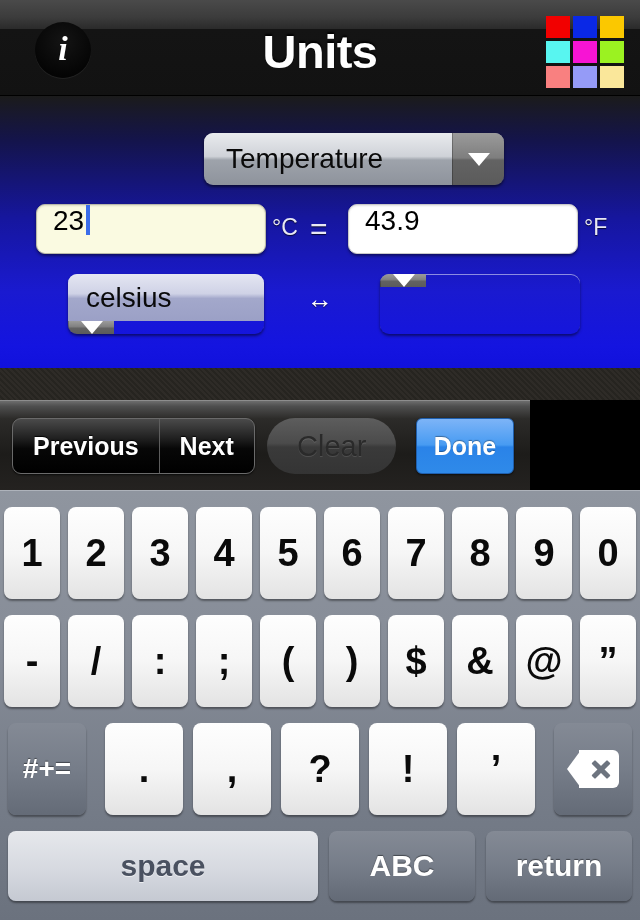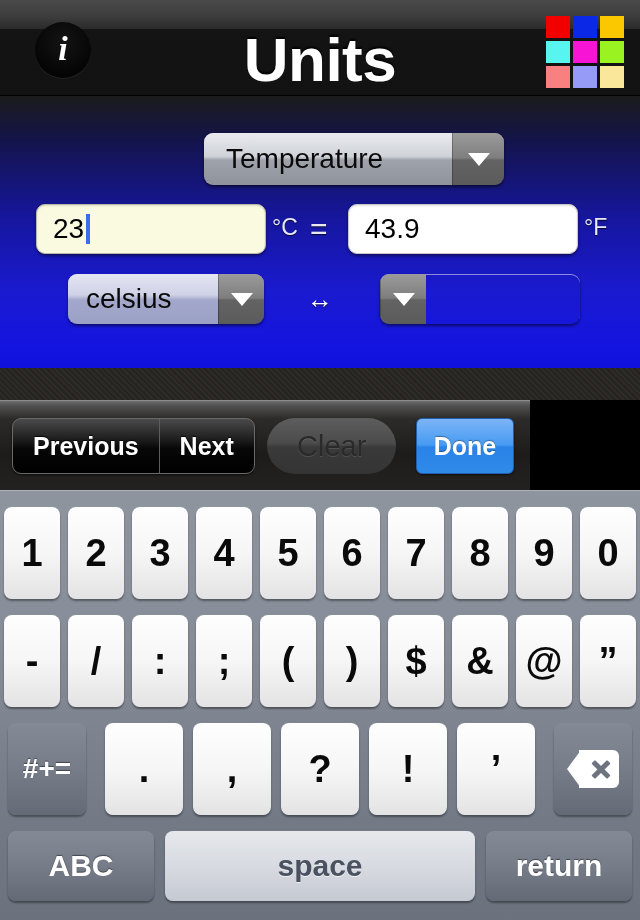--- a/index.html
+++ b/index.html
@@ -12,21 +12,21 @@
   #app { position:relative; width:640px; height:920px; }
 
   
   .navbar{
     position:absolute; left:0; top:0; width:640px; height:96px;
     background:linear-gradient(to bottom,#4a4a4a 0%,#3c3c3c 18%,#2b2b2b 30%,#141414 31%,#121212 100%);
     border-bottom:1px solid #000;
   }
   .nav-title{
     position:absolute; left:0; top:24px; width:640px; text-align:center;
-    font-size:62px; font-weight:bold; color:#fff; letter-spacing:-0.5px;
+    font-size:47px; font-weight:bold; color:#fff; letter-spacing:-0.5px;
     text-shadow:0 -2px 2px rgba(0,0,0,.9);
   }
   .info-btn{
     position:absolute; left:35px; top:22px; width:56px; height:56px;
     border-radius:50%;
     background:radial-gradient(circle at 50% 35%, #141414 0%, #050505 70%, #000 100%);
     box-shadow:0 1px 1px rgba(255,255,255,.08);
     cursor:pointer;
   }
   .info-btn .glyph{
@@ -64,42 +64,43 @@
     background:linear-gradient(to bottom,#9b9b9b 0%,#7e7e7e 48%,#636363 52%,#5b5b5b 100%);
     border-left:1px solid rgba(0,0,0,.25);
   }
   .caret{ width:0;height:0;border-left:11px solid transparent;border-right:11px solid transparent;border-top:13px solid #fff; }
 
   .row-inputs{ position:absolute; left:0; top:108px; width:640px; height:56px; }
   .tf{
     position:absolute; height:50px; border-radius:9px;
     border:1px solid #b9b9a9;
     box-shadow:0 2px 3px rgba(0,0,0,.45), inset 0 1px 2px rgba(0,0,0,.12);
-    display:flex; align-items:center; padding-left:16px;
+    display:flex; align-items:flex-start; padding-left:16px;
     font-size:28px; color:#000;
   }
   #tf-left { left:36px; top:0; width:230px; background:#fafae1; }
   #tf-right{ left:348px; top:0; width:230px; background:#ffffff; border-color:#c9c9c9; }
   .caret-bar{
     display:inline-block; width:4px; height:30px; background:#3b6dea;
     margin-left:2px;
   }
   .unit-lbl{
     position:absolute; top:10px; font-size:23px; color:#e8e8f4;
     text-shadow:0 1px 1px rgba(0,0,0,.7);
   }
   #lbl-c{ left:272px; }
   #lbl-f{ left:584px; }
   #eq{ position:absolute; left:310px; top:8px; font-size:30px; color:#e8e8f4; text-shadow:0 1px 1px rgba(0,0,0,.7); }
 
   .row-units{ position:absolute; left:0; top:178px; width:640px; height:56px; }
   .unit-select{
-    position:absolute; height:50px; border-radius:9px; overflow:hidden; display:flex;
+    position:absolute; height:60px; border-radius:9px; overflow:hidden; display:flex;
     box-shadow:0 2px 3px rgba(0,0,0,.5), inset 0 1px 0 rgba(255,255,255,.5);
     cursor:pointer;
+    flex-direction:column;
   }
   .unit-select .face{
     flex:1; display:flex; align-items:center; padding-left:18px;
     background:linear-gradient(to bottom,#e4e6f2 0%,#cfd2e6 42%,#a3a8cb 52%,#9ba0c6 100%);
     font-size:28px; color:#0a0a0a; white-space:nowrap; overflow:hidden;
   }
   .unit-select .arrow{
     width:46px; display:flex; align-items:center; justify-content:center;
     background:linear-gradient(to bottom,#9b9b9b 0%,#7e7e7e 48%,#636363 52%,#5b5b5b 100%);
     border-left:1px solid rgba(0,0,0,.25);
@@ -334,19 +335,19 @@
         <span class="bs-icon">
           <span class="tip"></span>
             <span class="body"></span>
             <span class="x1"></span>
             <span class="x2"></span>
         </span>
       </div>
     </div>
 
     <div class="krow" id="krow4">
+      <div id="k-space">space</div>
       <div id="k-abc">ABC</div>
-      <div id="k-space">space</div>
       <div id="k-return">return</div>
     </div>
   </div>
 
 </div>
 
 </body></html>

